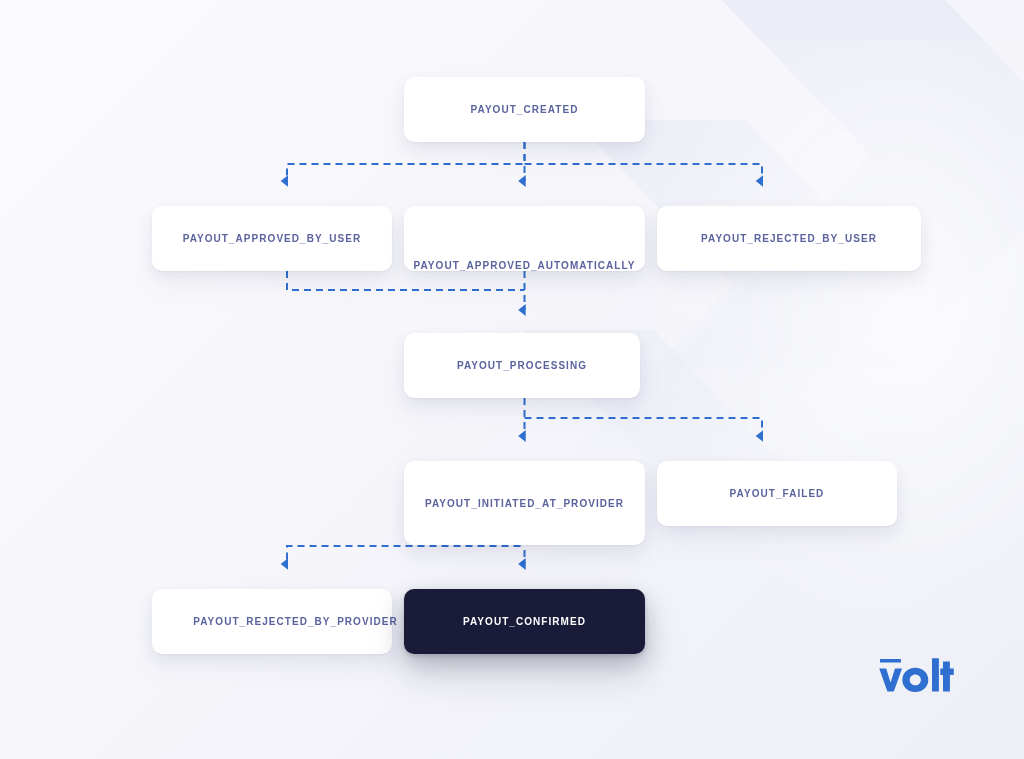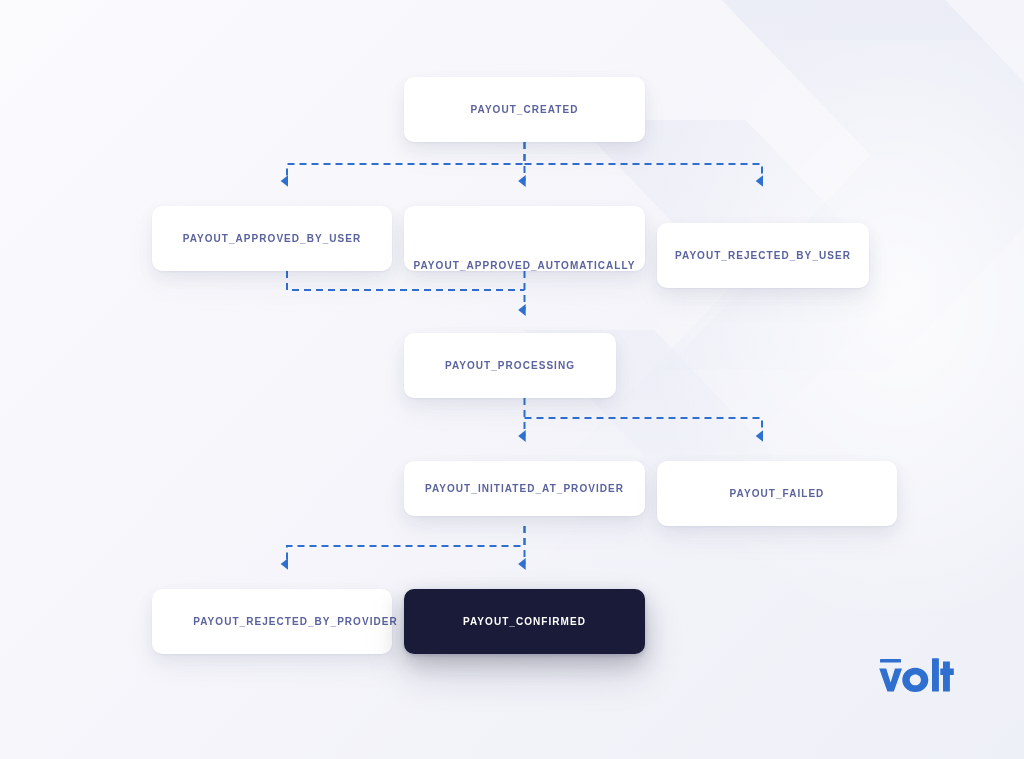--- a/index.html
+++ b/index.html
@@ -149,27 +149,27 @@
   <div id="node-layer">
       <div class="node" style="left: 404px; top: 77px; width: 241px; height: 65px;">
         <span class="node-label">PAYOUT_CREATED</span>
       </div>
       <div class="node" style="left: 152px; top: 206px; width: 240px; height: 65px; text-align: center;">
         <span class="node-label">PAYOUT_APPROVED_BY_USER</span>
       </div>
       <div class="node" style="left: 404px; top: 206px; width: 241px; height: 65px; align-items: flex-end;">
         <span class="node-label">PAYOUT_APPROVED_AUTOMATICALLY</span>
       </div>
-      <div class="node" style="left: 657px; top: 223px; width: 212px; height: 65px;">
+      <div class="node" style="left: 657px; top: 206px; width: 264px; height: 65px;">
         <span class="node-label">PAYOUT_REJECTED_BY_USER</span>
       </div>
-      <div class="node" style="left: 404px; top: 333px; width: 212px; height: 65px;">
+      <div class="node" style="left: 404px; top: 333px; width: 236px; height: 65px;">
         <span class="node-label">PAYOUT_PROCESSING</span>
       </div>
-      <div class="node" style="left: 404px; top: 461px; width: 241px; height: 55px;">
+      <div class="node" style="left: 404px; top: 461px; width: 241px; height: 84px;">
         <span class="node-label">PAYOUT_INITIATED_AT_PROVIDER</span>
       </div>
       <div class="node" style="left: 657px; top: 461px; width: 240px; height: 65px;">
         <span class="node-label">PAYOUT_FAILED</span>
       </div>
       <div class="node" style="left: 152px; top: 589px; width: 240px; height: 65px; padding-left: 47px;">
         <span class="node-label">PAYOUT_REJECTED_BY_PROVIDER</span>
       </div>
       <div class="node dark" style="left: 404px; top: 589px; width: 241px; height: 65px;">
         <span class="node-label">PAYOUT_CONFIRMED</span>

